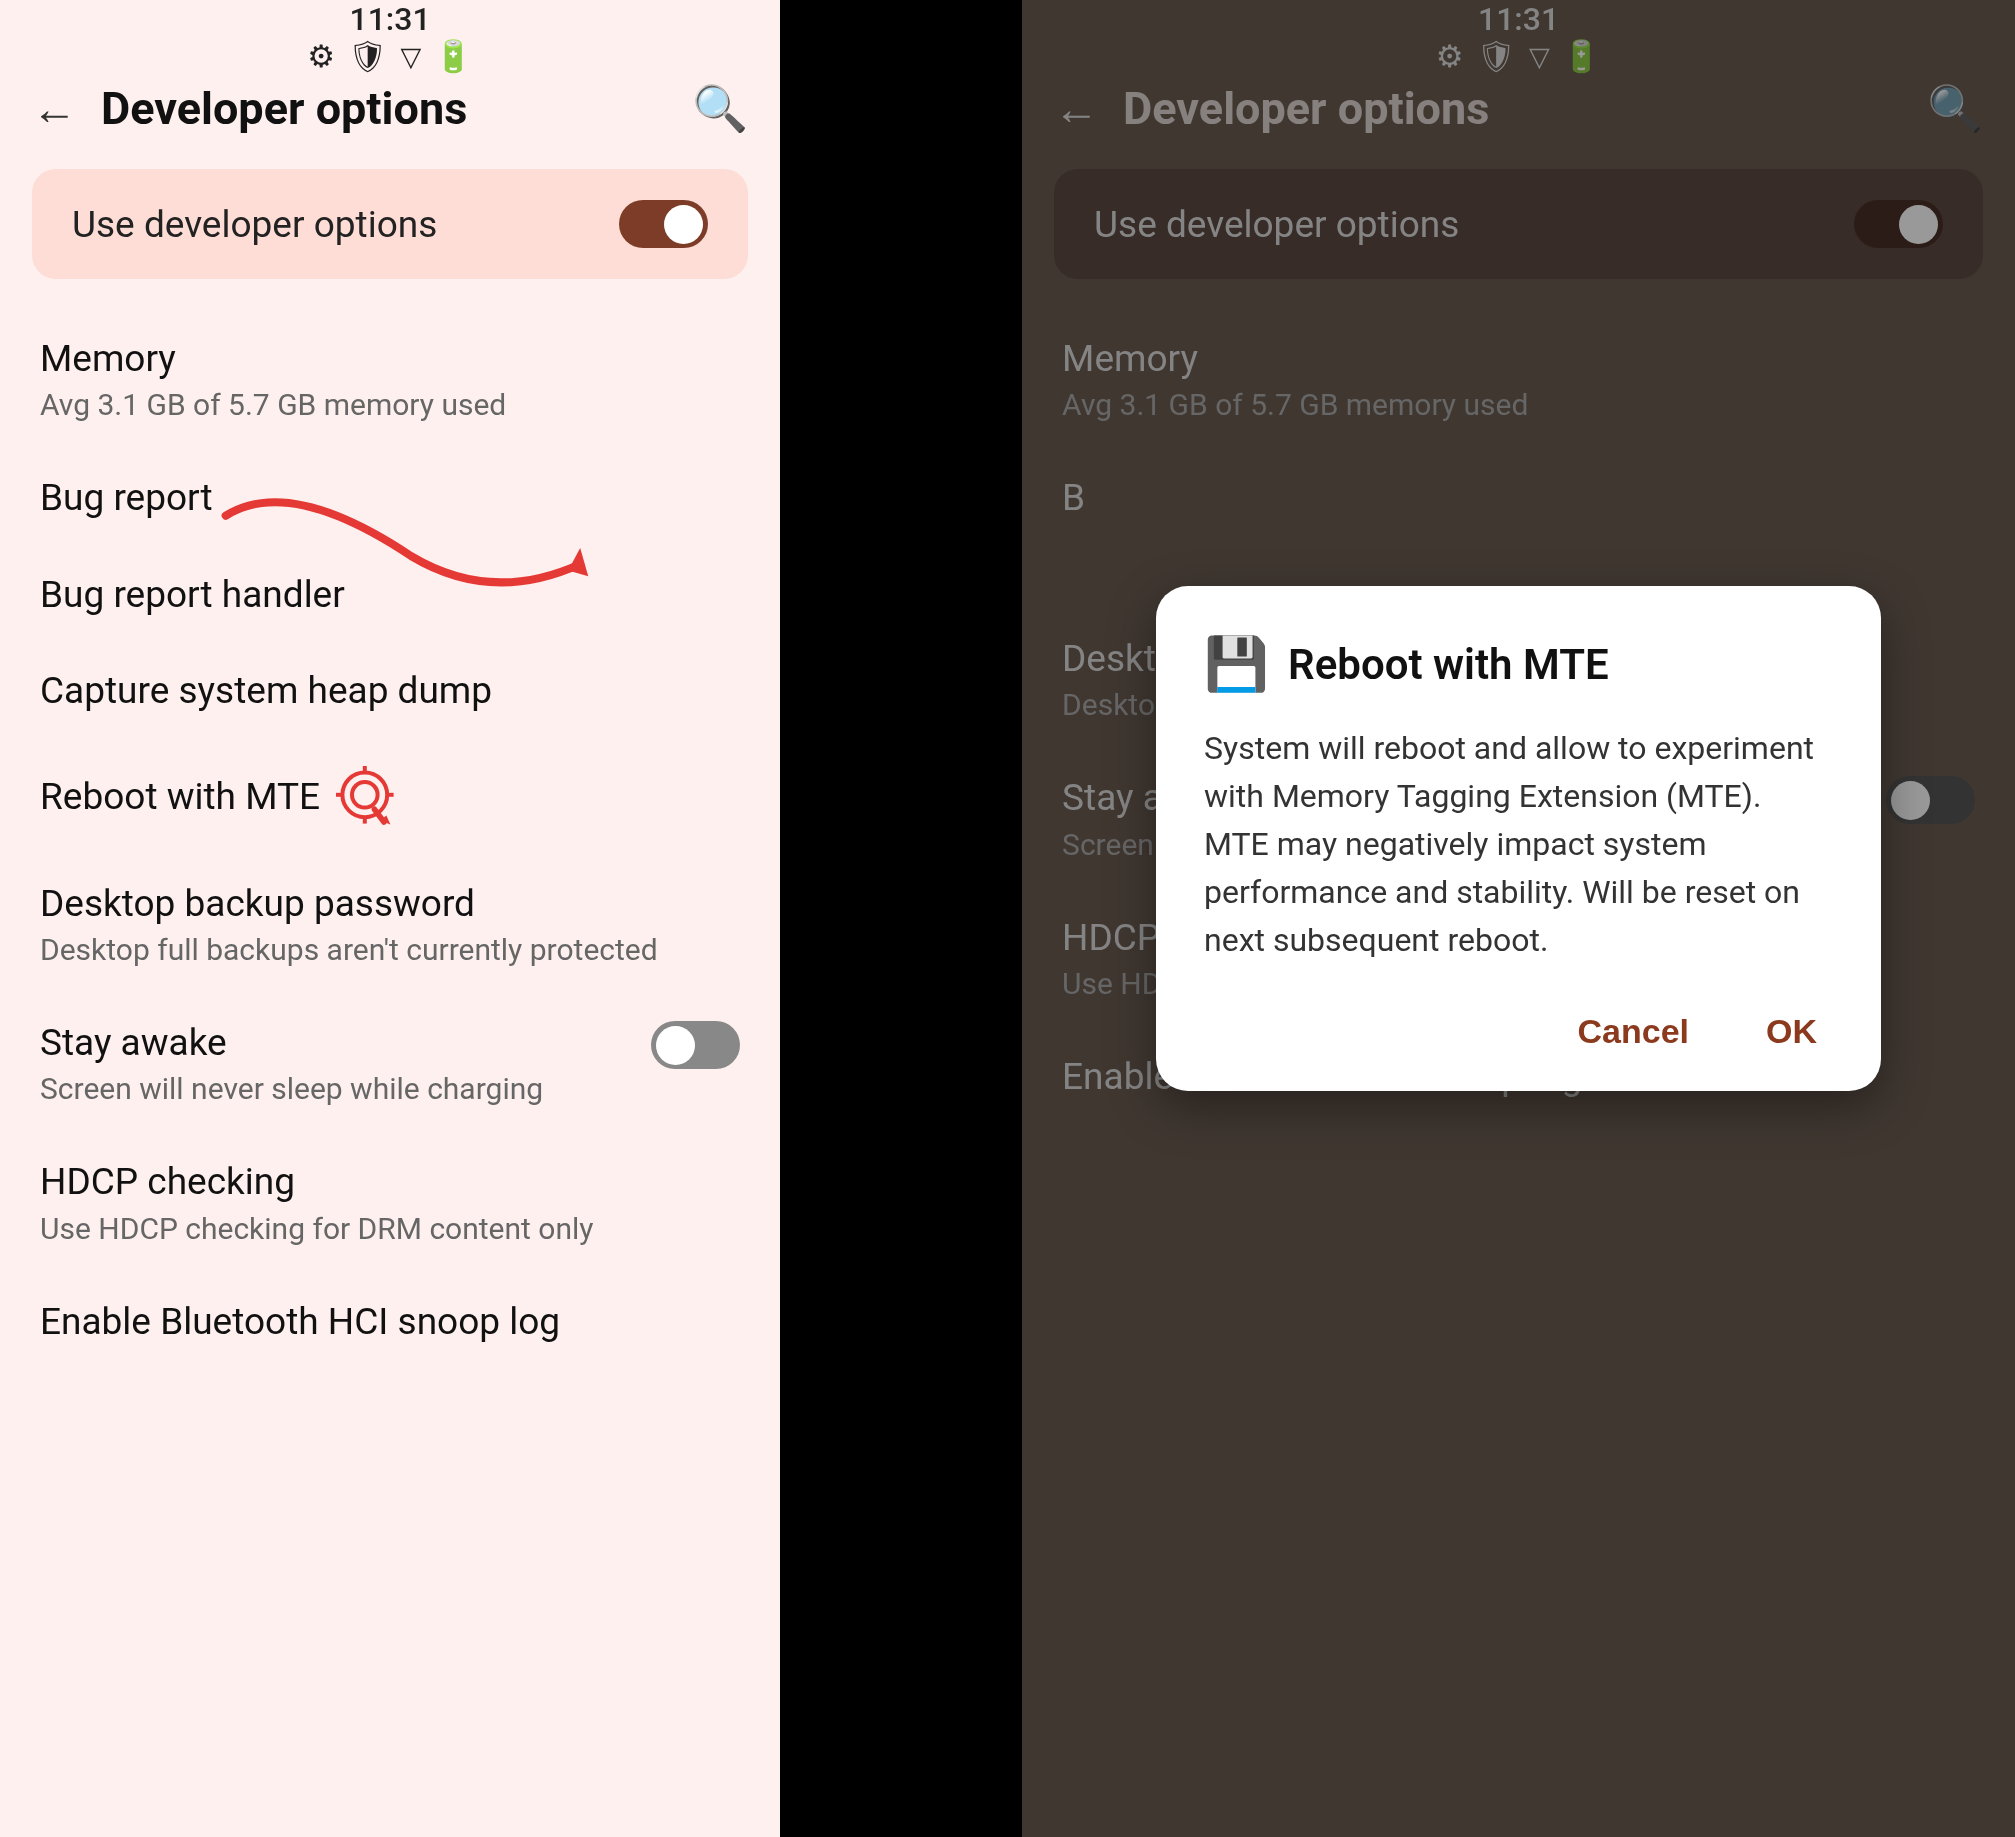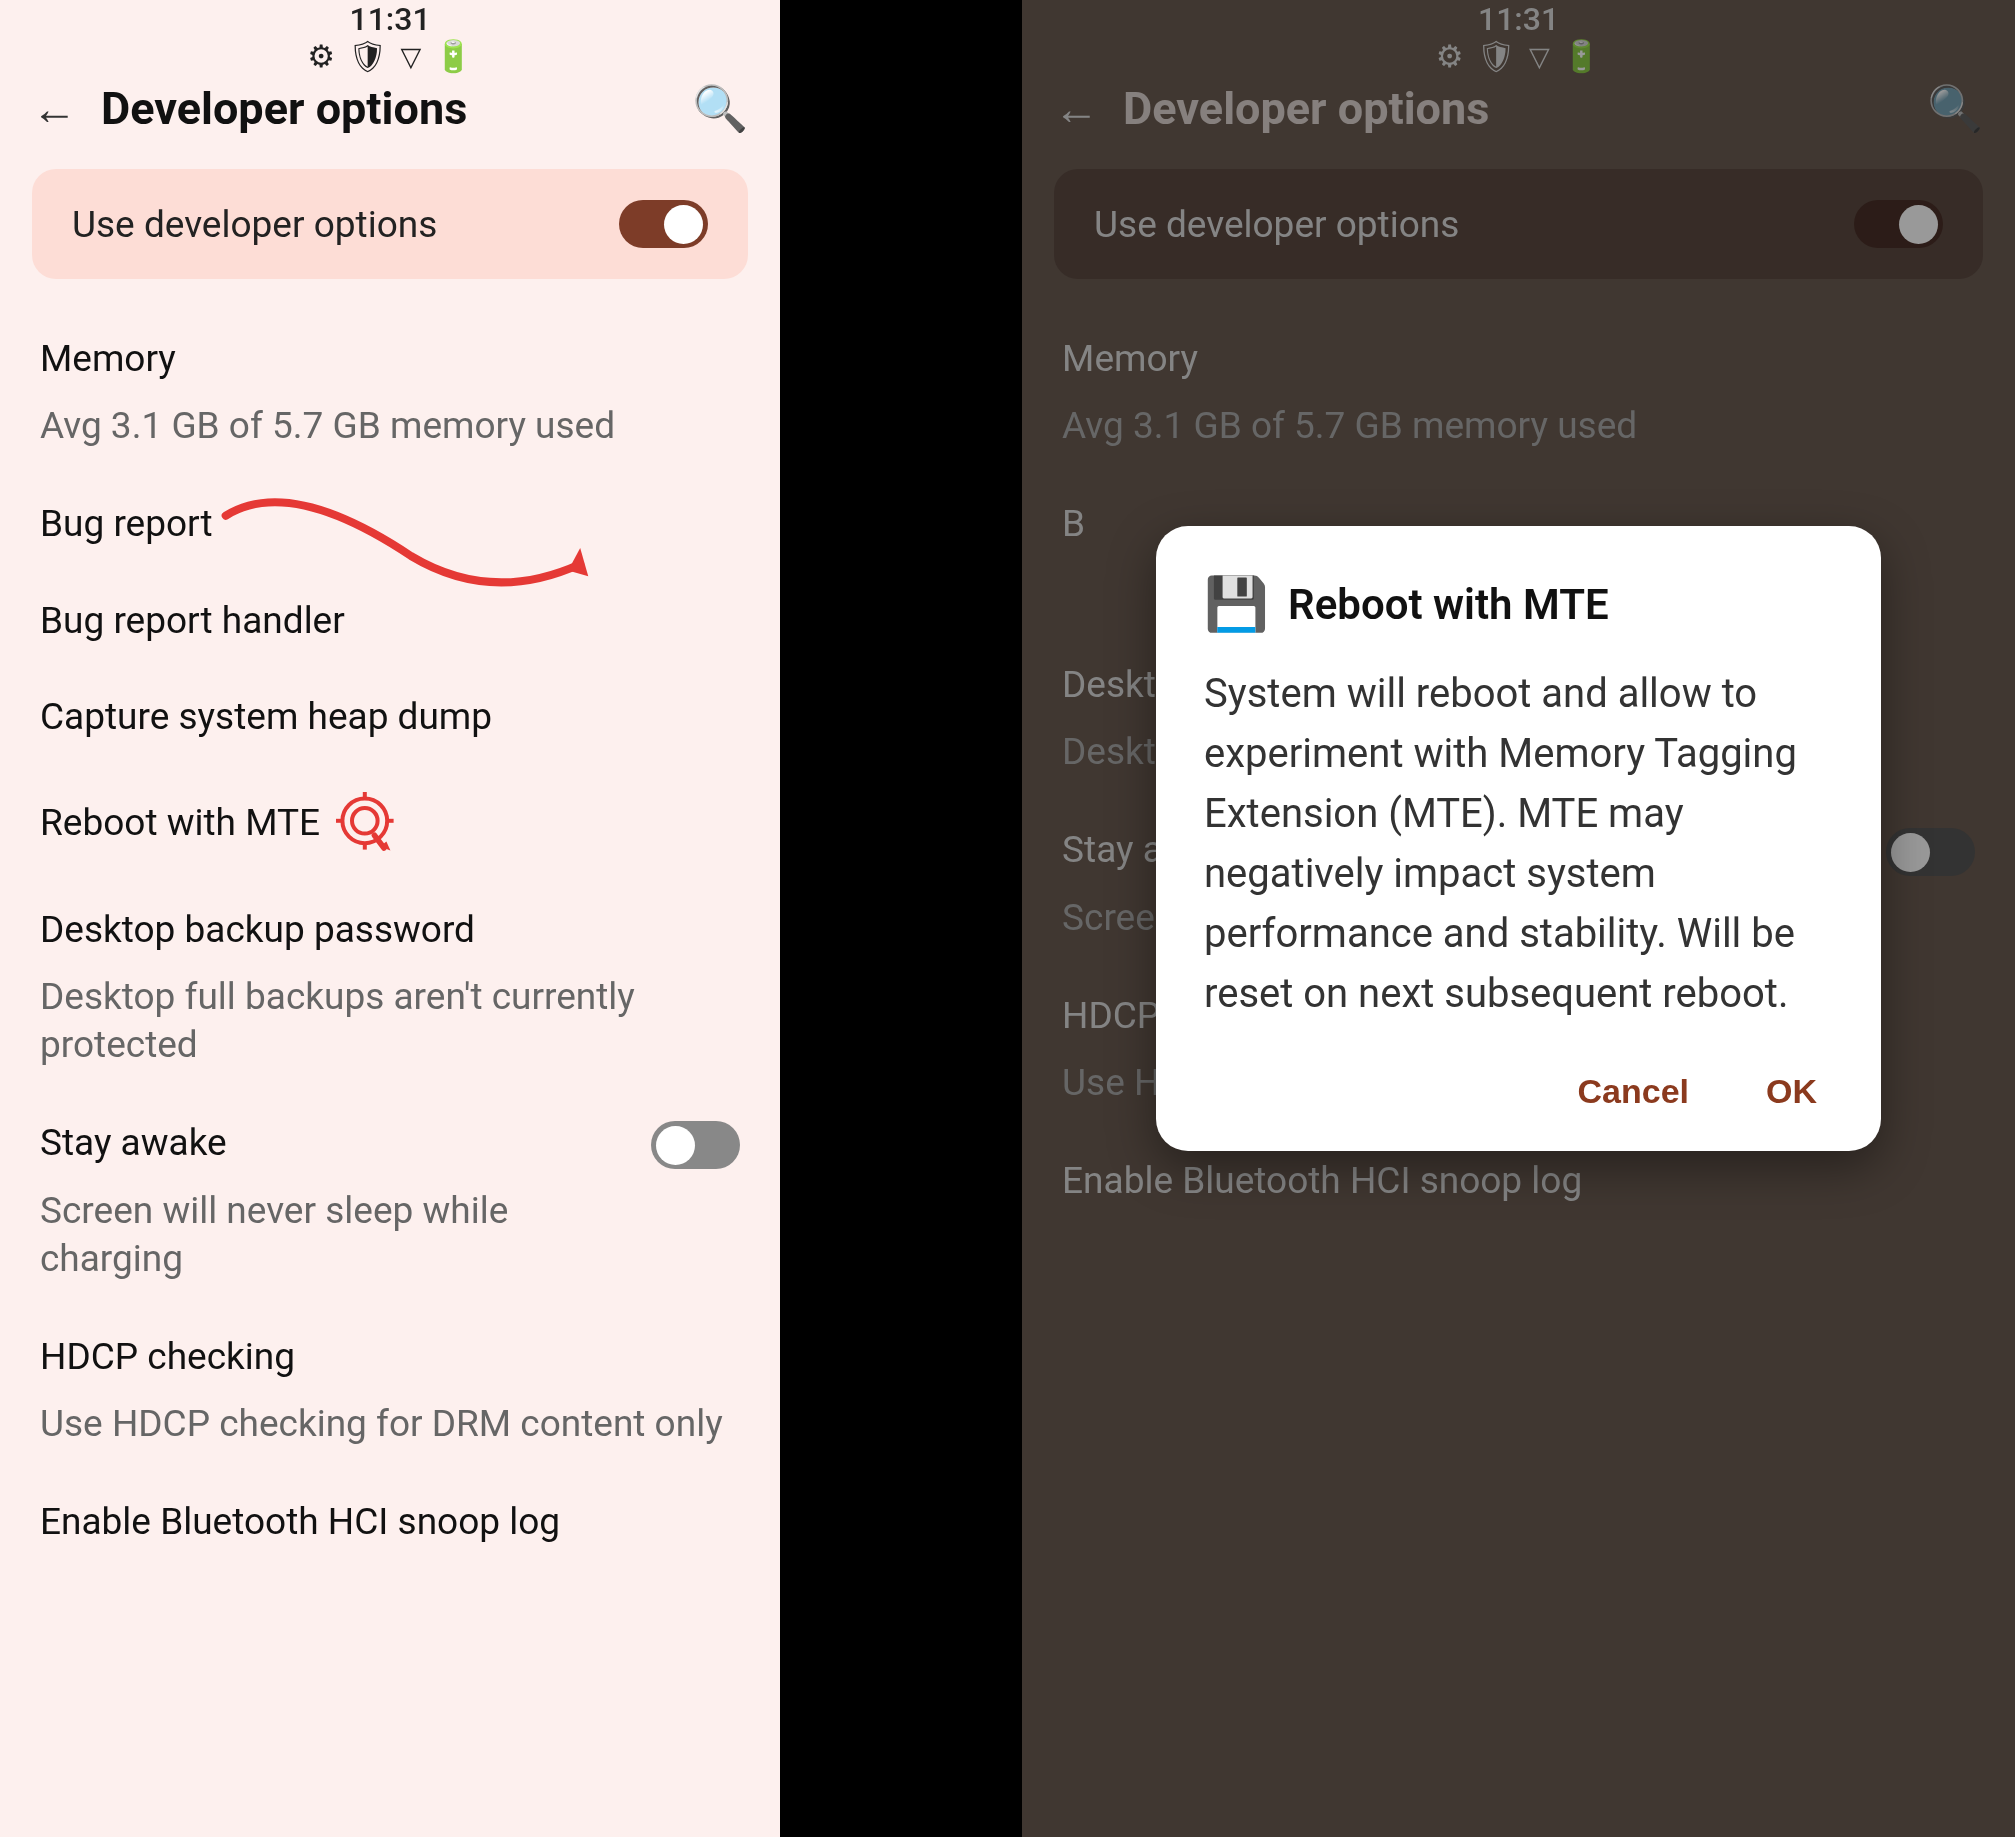--- a/index.html
+++ b/index.html
@@ -160,23 +160,23 @@
       flex-shrink: 0;
     }
     .list-item-text { flex: 1; }
     .list-item-title {
       font-size: 37px;
       color: #111;
       font-weight: 400;
       line-height: 1.2;
     }
     .list-item-sub {
-      font-size: 37px;
+      font-size: 30px;
       color: #666;
-      margin-top: 21px;
+      margin-top: 4px;
       line-height: 1.3;
     }
     .panel-right .list-item-title { color: #ddd; }
     .panel-right .list-item-sub { color: #aaa; }
 
     
     .mte-row {
       display: flex;
       align-items: center;
       gap: 16px;
@@ -214,21 +214,21 @@
     .dialog-icon {
       font-size: 52px;
       flex-shrink: 0;
     }
     .dialog-title {
       font-size: 42px;
       font-weight: 600;
       color: #111;
     }
     .dialog-body {
-      font-size: 40px;
+      font-size: 32px;
       color: #333;
       line-height: 1.5;
       margin-bottom: 40px;
     }
     .dialog-actions {
       display: flex;
       justify-content: flex-end;
       gap: 45px;
     }
     .dialog-btn {

